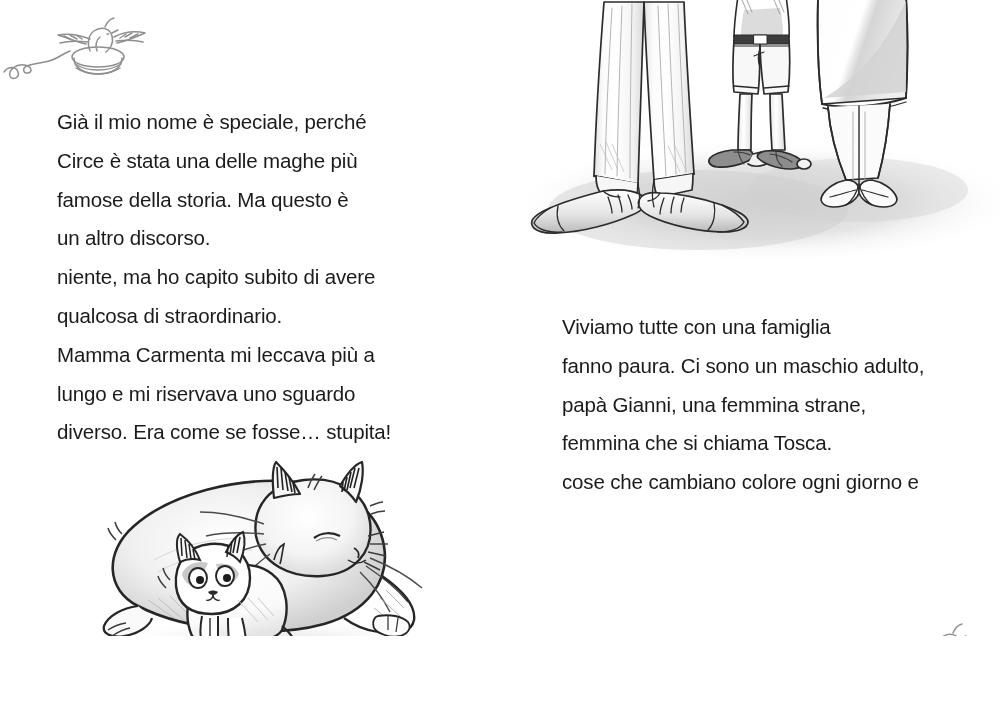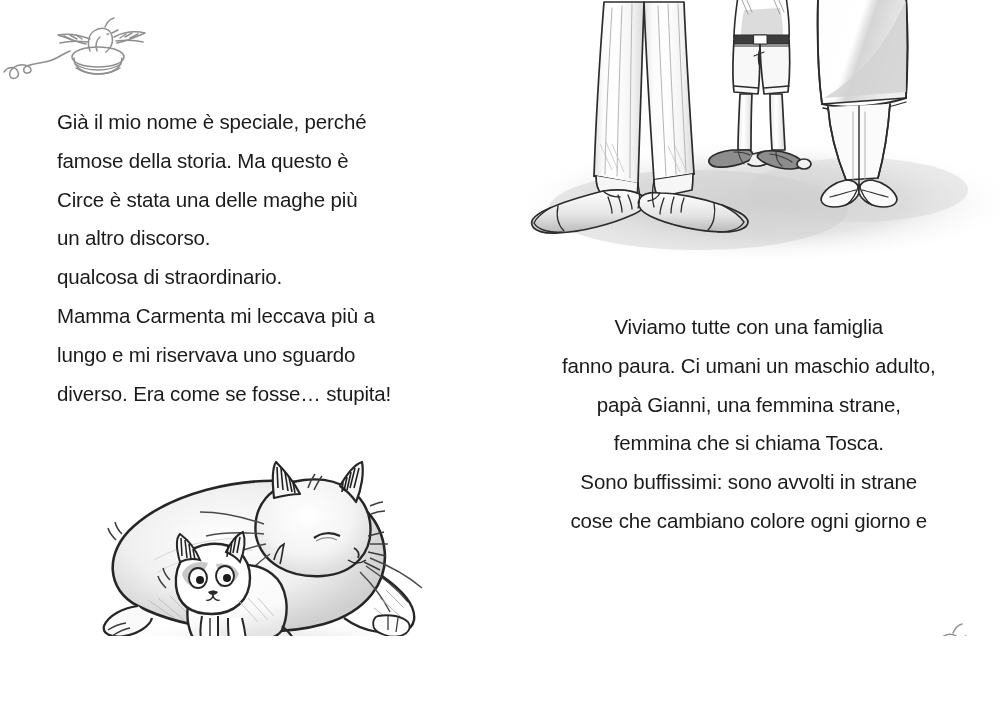--- a/index.html
+++ b/index.html
@@ -24,21 +24,21 @@
     font-family: "Liberation Sans", sans-serif;
     font-size: 20.5px;
     line-height: 38.8px;
     color: #1b1b1b;
     letter-spacing: -0.15px;
     white-space: nowrap;
   }
   .textblock .ln { display: block; }
 
   #left-text  { left: 57px;  top: 103px; }
-  #right-text { left: 562px; top: 308px; text-align: center; }
+  #right-text { left: 562px; top: 308px; }
 
   
   #page-number {
     position: absolute;
     left: 888px;
     top: 655px;
     font-size: 20px;
     color: #2a2a2a;
     font-family: "Liberation Sans", sans-serif;
   }
@@ -238,35 +238,35 @@
           <path d="M98 148 L110 176"></path>
           <path d="M104 150 L116 178"></path>
         <path d="M160 152 L172 178"></path>
           <path d="M166 150 L178 176"></path>
       </g>
     </svg>
   </div>
 
   <div class="textblock" id="left-text">
     <span class="ln">Già il mio nome è speciale, perché</span>
+    <span class="ln">Circe è stata una delle maghe più</span>
     <span class="ln">famose della storia. Ma questo è</span>
-    <span class="ln">Circe è stata una delle maghe più</span>
     <span class="ln">un altro discorso.</span>
+    <span class="ln">niente, ma ho capito subito di avere</span>
     <span class="ln">qualcosa di straordinario.</span>
     <span class="ln">Mamma Carmenta mi leccava più a</span>
     <span class="ln">lungo e mi riservava uno sguardo</span>
     <span class="ln">diverso. Era come se fosse… stupita!</span>
   </div>
 
   <div class="textblock" id="right-text">
     <span class="ln">Viviamo tutte con una famiglia</span>
-    <span class="ln">fanno paura. Ci umani un maschio adulto,</span>
+    <span class="ln">fanno paura. Ci sono un maschio adulto,</span>
     <span class="ln">papà Gianni, una femmina strane,</span>
     <span class="ln">femmina che si chiama Tosca.</span>
-    <span class="ln">Sono buffissimi: sono avvolti in strane</span>
     <span class="ln">cose che cambiano colore ogni giorno e</span>
   </div>
 
   <div class="illus" id="illus-cats">
     <svg width="406" height="228" viewBox="0 0 406 228" fill="none">
       <defs>
         <radialGradient id="gCatBody" cx="42%" cy="40%" r="62%">
           <stop offset="0%" stop-color="#ffffff"></stop>
           <stop offset="58%" stop-color="#f0f0f0"></stop>
           <stop offset="100%" stop-color="#cfcfcf"></stop>

